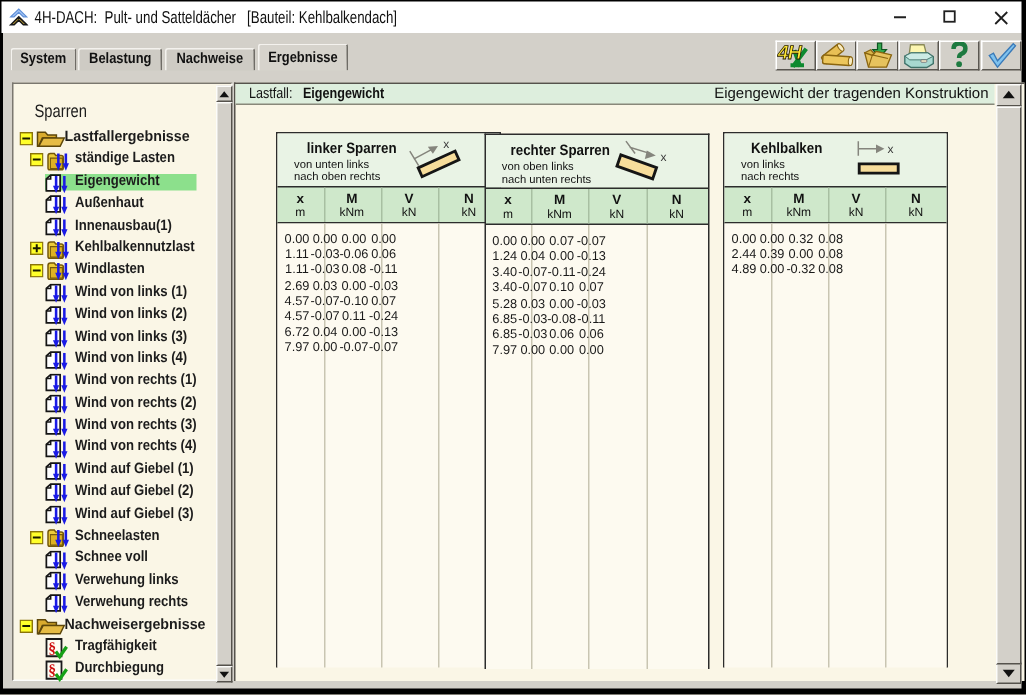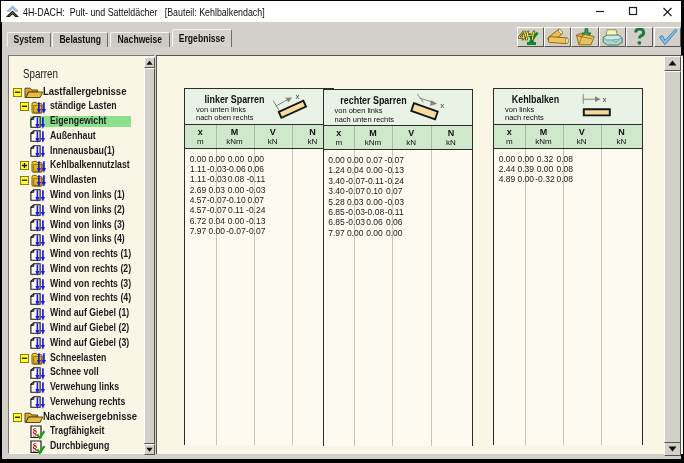--- a/index.html
+++ b/index.html
@@ -389,20 +389,24 @@
 <div class="abs" style="left:28.4px;top:417.7px;">
       <svg width="16" height="15" viewBox="0 0 16 15">
         <path d="M1 1 H11 V12.5 H1 Z" fill="#fffef4" stroke="#1a1a1a" stroke-width="1.2"></path>
         <text x="2.2" y="10.2" font-family="Liberation Serif,serif" font-size="10.5" font-weight="bold" fill="#d01010">§</text>
         <path d="M7.2 9.4 l2.6 3.4 4.6 -6.6" stroke="#15a015" stroke-width="2.2" fill="none"></path>
       </svg>
     </div>
     <div class="abs trow" style="left:47.5px;top:418.1px;transform:scaleX(0.875);transform-origin:0 50%;">Durchbiegung</div>
 
  <div class="abs" style="left:154px;top:33px;width:527px;height:399px;background:#faf6e6;border-top:1px solid #55524c;border-left:1px solid #55524c;box-sizing:border-box;"></div>
+ <div class="abs" style="left:155px;top:33.5px;width:506px;height:13px;background:#ddeedd;border-bottom:1px solid #88887a;font-size:10px;color:#111;">
+     <div class="abs nw" style="left:8.5px;top:1px;white-space:nowrap;">Lastfall: &nbsp;&nbsp;<b>Eigengewicht</b></div>
+     <div class="abs" style="right:4px;top:1px;white-space:nowrap;">Eigengewicht der tragenden Konstruktion</div>
+ </div>
  <div class="rtable" style="left:182px;top:65.5px;">
 <div class="ttitle">
 <div class="tname" style="left:2.0px;width:95px;transform:scaleX(0.89);">linker Sparren</div>
 <div class="tsub">von unten links<br>nach oben rechts</div>
 <svg width="130" height="34" viewBox="0 0 130 34" style="position:absolute;left:0;top:0">
           <path d="M88.2 11.7 L94.1 21.4 M90.8 17.1 L103.5 10.2" stroke="#85857d" stroke-width="1" fill="none"></path>
           <path d="M107 8.4 l-6.8 0.4 3.4 4.7 Z" fill="#85857d"></path>
           <text x="110.5" y="9.8" font-size="8" fill="#3a3a3a">x</text>
           <path d="M93.8 22.9 L118.4 11.7 L121 17.5 L96.4 28.8 Z" fill="#f7dd9b" stroke="#151515" stroke-width="1.9"></path>
         </svg>
@@ -457,21 +461,21 @@
 <div class="tdata">
 <div class="colsep" style="left:30.5px;"></div>
 <div class="colsep" style="left:68.5px;"></div>
 <div class="colsep" style="left:107.0px;"></div>
 <div class="dcol" style="left:0;width:26.0px;">0.00<br>1.24<br>3.40<br>3.40<br>5.28<br>6.85<br>6.85<br>7.97</div>
 <div class="dcol" style="left:0;width:63.4px;">0.00<br>0.04<br>-0.07<br>-0.07<br>0.03<br>-0.03<br>-0.03<br>0.00</div>
 <div class="dcol" style="left:0;width:101.9px;">0.07<br>0.00<br>-0.11<br>0.10<br>0.00<br>-0.08<br>0.06<br>0.00</div>
 <div class="dcol" style="left:0;width:141.5px;">-0.07<br>-0.13<br>-0.24<br>0.07<br>-0.03<br>-0.11<br>0.06<br>0.00</div>
 </div>
     </div>
-<div class="rtable" style="left:491px;top:65.5px;">
+<div class="rtable" style="left:480px;top:65.5px;">
 <div class="ttitle">
 <div class="tname" style="left:-6.0px;width:95px;transform:scaleX(0.89);">Kehlbalken</div>
 <div class="tsub">von links<br>nach rechts</div>
 <svg width="130" height="34" viewBox="0 0 130 34" style="position:absolute;left:0;top:0">
           <path d="M89.2 5.1 V14.8 M89.2 10.2 H103.2" stroke="#85857d" stroke-width="1" fill="none"></path>
           <path d="M106.6 10.2 l-5.6 -2.9 v5.8 Z" fill="#85857d"></path>
           <text x="108.6" y="13.3" font-size="8" fill="#3a3a3a">x</text>
           <path d="M89.8 20.2 H115.8 V26.4 H89.8 Z" fill="#f7dd9b" stroke="#151515" stroke-width="1.9"></path>
         </svg>
 </div>

